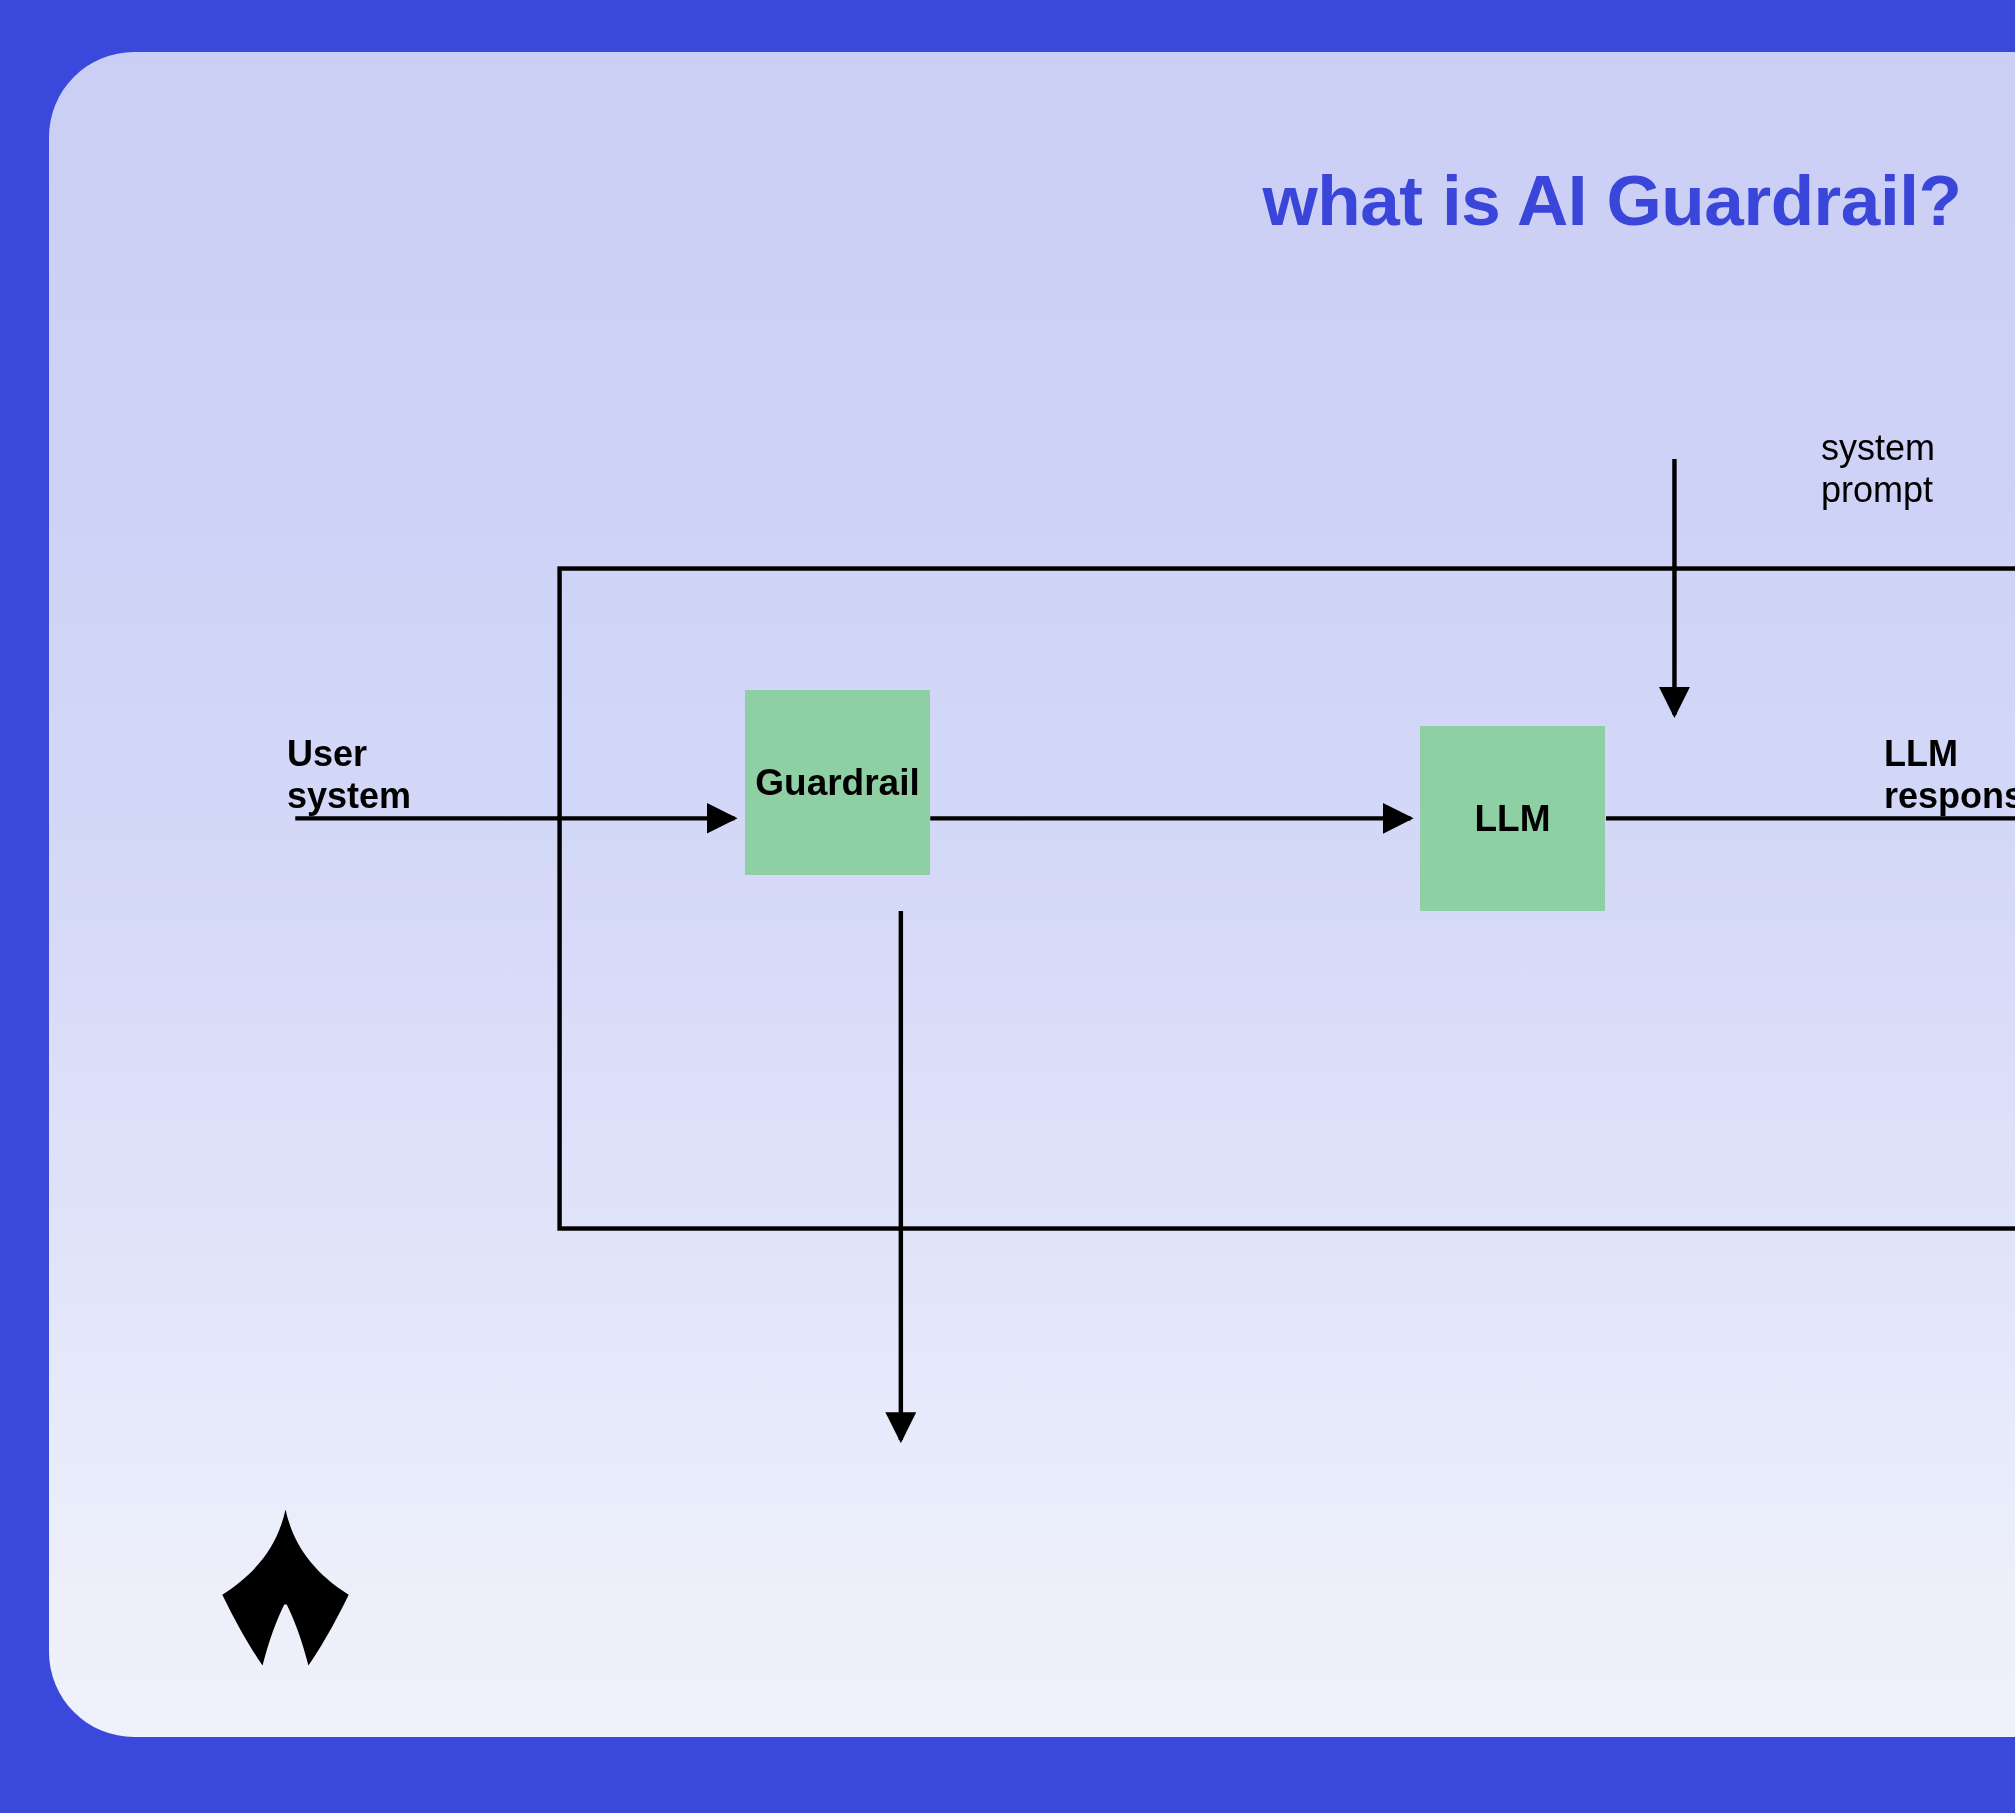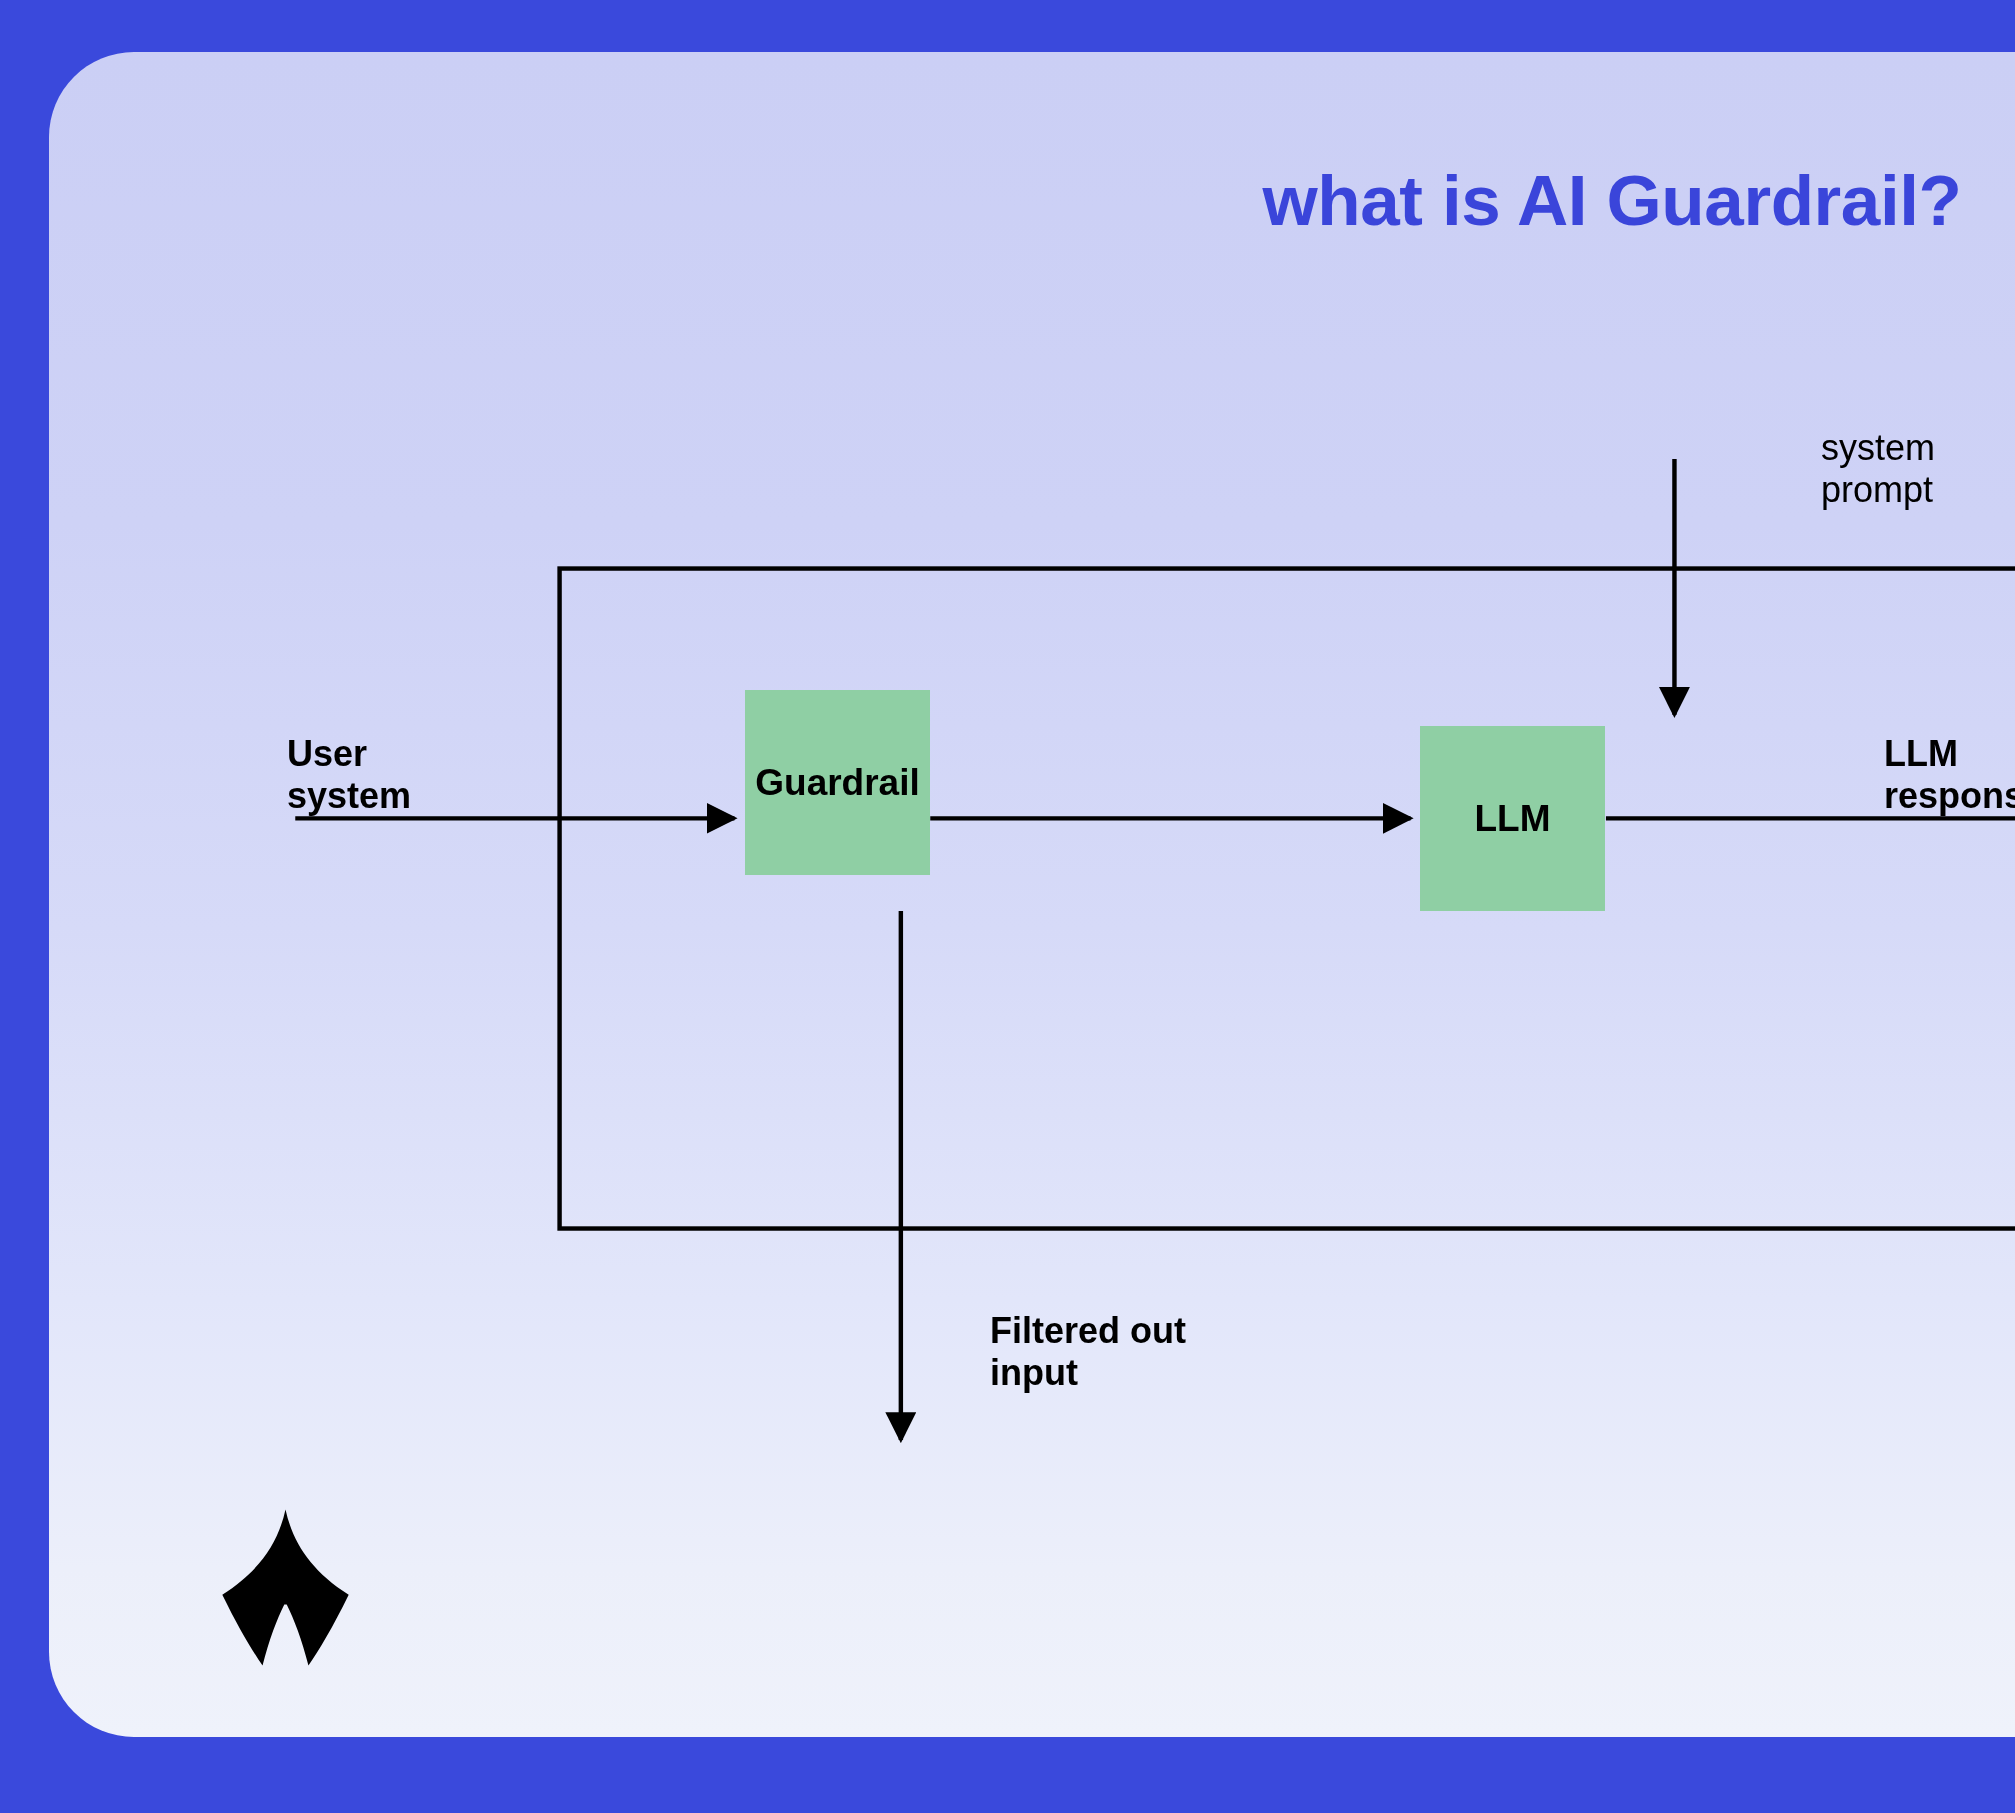--- a/index.html
+++ b/index.html
@@ -152,22 +152,20 @@
 
       <div class="wire-label" id="label-user-prompt">User
 system</div>
 
       <div class="wire-label light" id="label-system-prompt">system
 prompt</div>
 
       <div class="wire-label" id="label-llm-response">LLM
 response</div>
 
-      <div class="wire-label" id="label-filtered-in">Filtered out
-input</div>
 
     </div>
 
     <svg id="logo" viewBox="0 0 330 400" xmlns="http://www.w3.org/2000/svg">
       <path d="M165 6
                C 183 88 228 158 322 218
                C 282 300 248 356 222 394
                C 206 330 186 278 168 242
                L 162 242
                C 144 278 124 330 108 394

